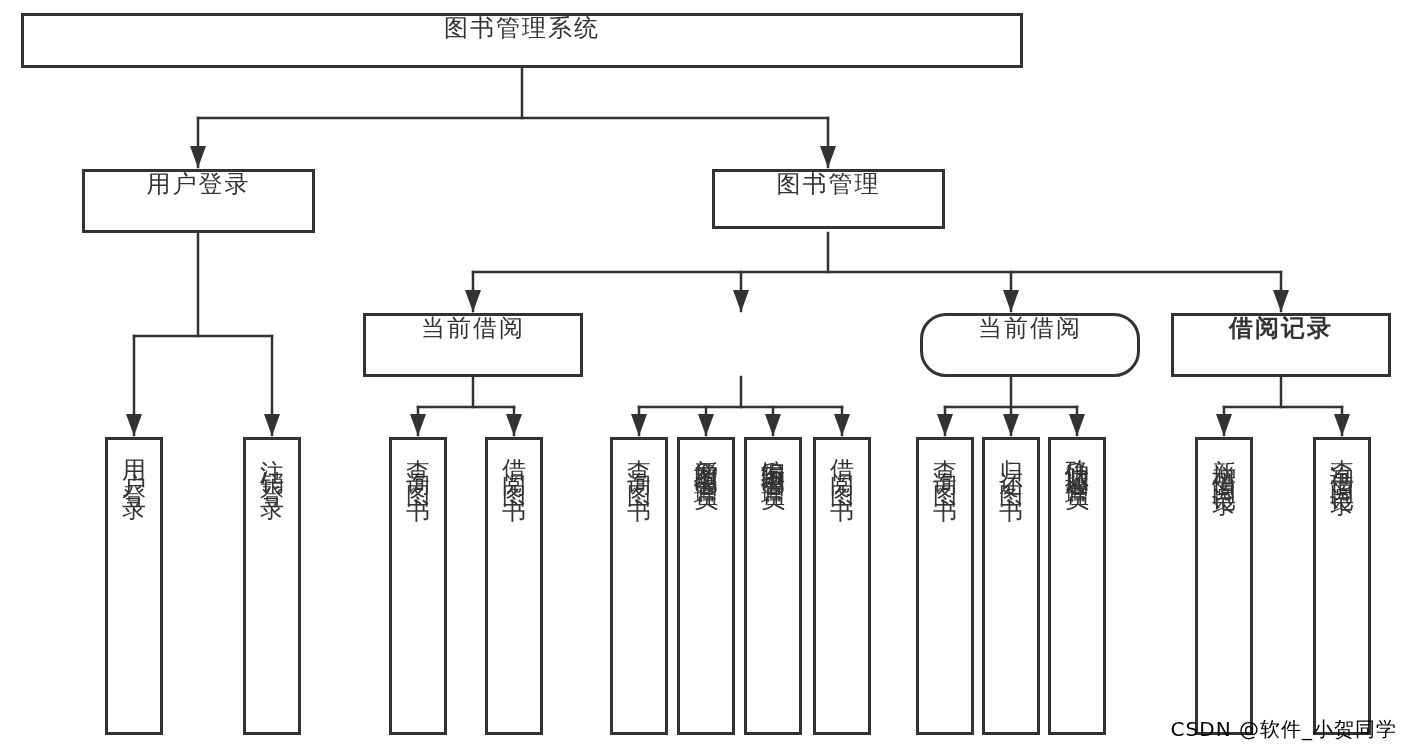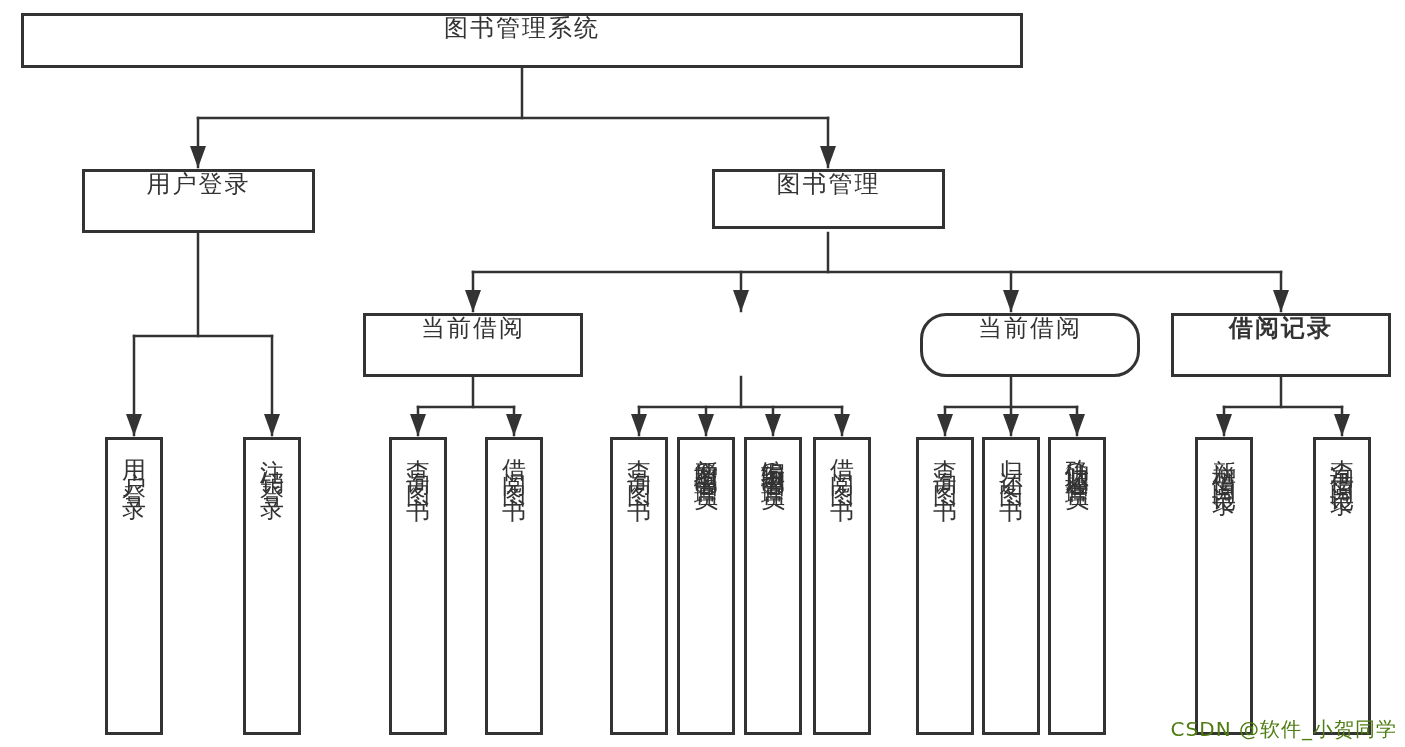--- a/index.html
+++ b/index.html
@@ -60,21 +60,21 @@
   .n-d1 { left: 916px; }  .n-d2 { left: 982px; }
   .n-d3 { left: 1048px; }
   .n-e1 { left: 1195px; } .n-e2 { left: 1313px; }
 
   .watermark {
     position: absolute;
     right: 8px;
     top: 716px;
     font-size: 20px;
     letter-spacing: 1px;
-    color: #4d7c0f;
+    color: #000000;
     white-space: nowrap;
   }
 </style>
 </head>
 <body>
 
 <div class="canvas">
 
   <svg class="wires" width="1405" height="747" viewBox="0 0 1405 747" xmlns="http://www.w3.org/2000/svg">
     <defs>

